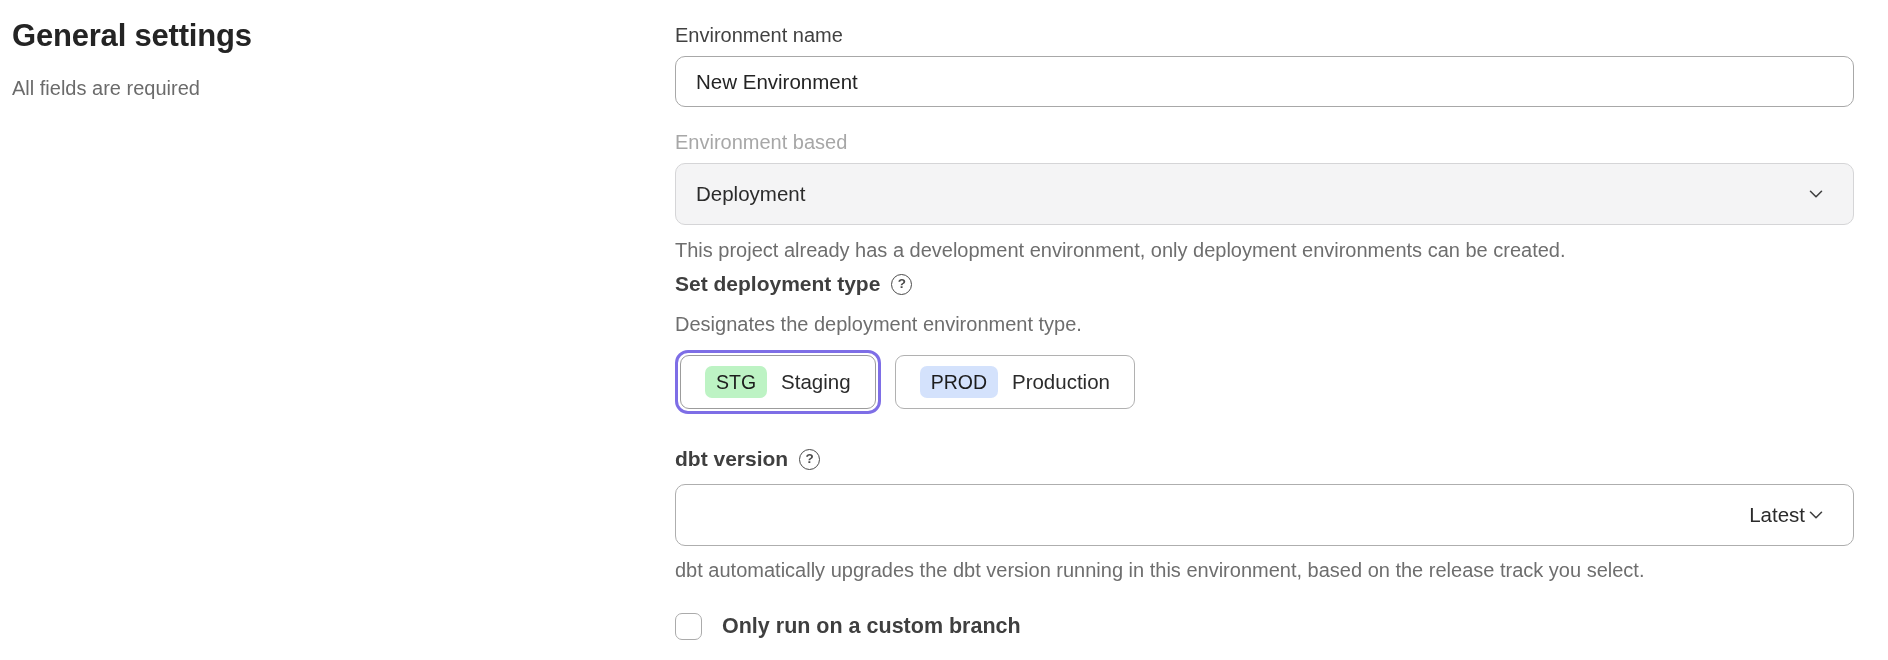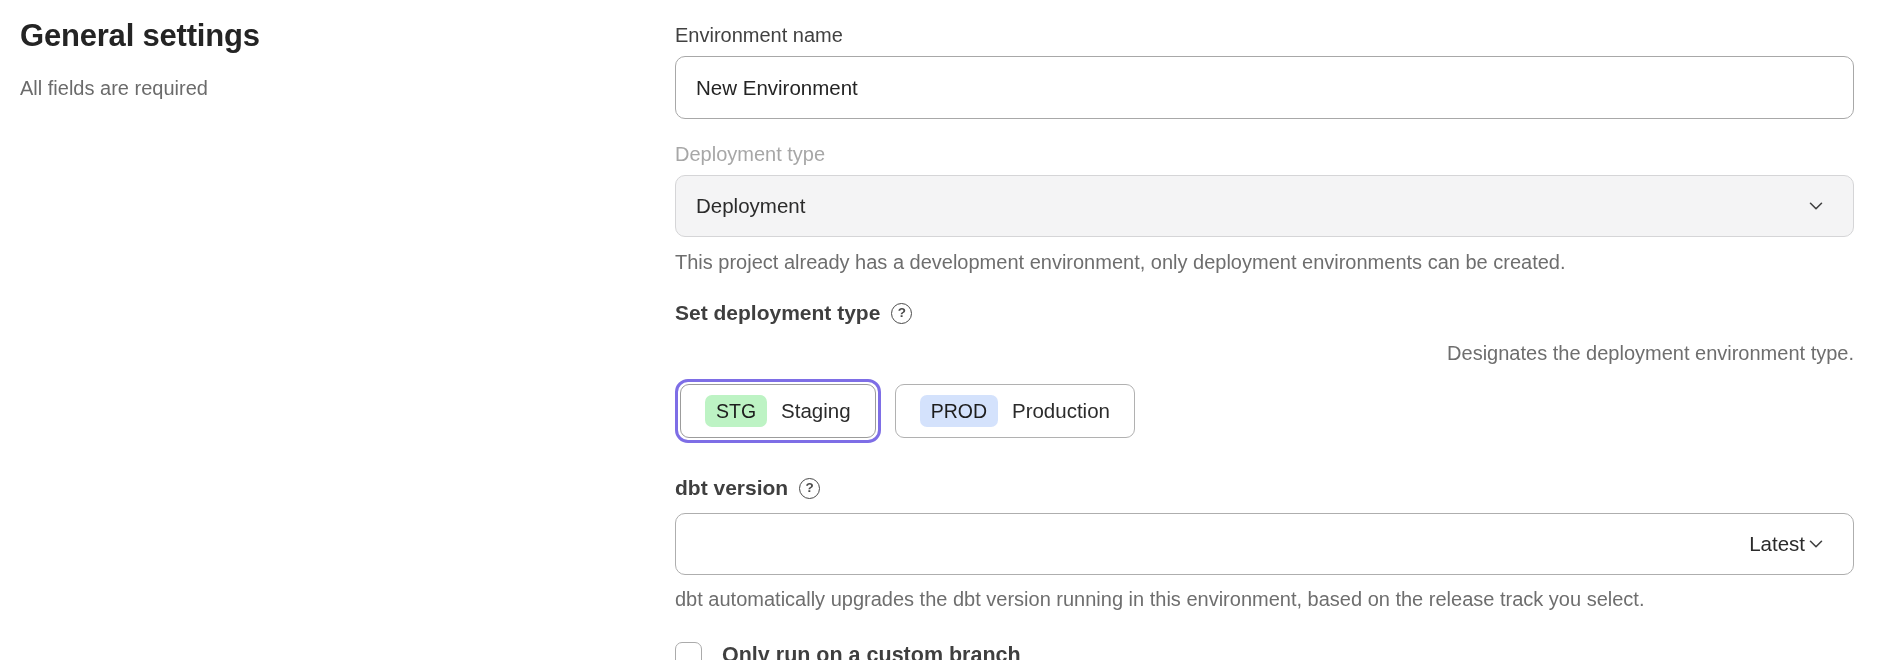--- a/index.html
+++ b/index.html
@@ -3,65 +3,65 @@
 <meta charset="utf-8">
 <style>
   * { box-sizing: border-box; }
   html, body {
     margin: 0; padding: 0;
     width: 1888px; height: 660px;
     background: #ffffff;
     font-family: "Liberation Sans", sans-serif;
     overflow: hidden;
   }
-  .page-intro { position: absolute; left: 20px; top: 18px; width: 560px; }
+  .page-intro { position: absolute; left: 12px; top: 18px; width: 560px; }
   .page-title {
     margin: 0; font-size: 31px; font-weight: 700; color: #242424; letter-spacing: -0.2px;
   }
   .page-subtitle { margin: 23px 0 0 0; font-size: 20px; color: #6b6b6b; }
 
   .form-col { position: absolute; left: 675px; top: 0; width: 1179px; }
 
   .field-label {
     display: block; margin: 24px 0 9px 0;
     font-size: 20px; font-weight: 500; color: #414141;
   }
   .field-label.disabled { color: #a7a7a7; }
 
   .text-input {
-    width: 100%; height: 63px;
+    width: 100%; height: 51px;
     border: 1px solid #a8a8a8; border-radius: 10px;
     padding: 0 20px; font-size: 20.5px; color: #242424;
     font-family: "Liberation Sans", sans-serif; background: #fff; outline: none;
   }
 
   .select-box {
     width: 100%; height: 62px;
     border-radius: 10px;
     display: flex; align-items: center; justify-content: space-between;
     padding: 0 26px 0 20px; font-size: 20.5px; color: #2b2b2b;
   }
   .select-box.enabled { background: #ffffff; border: 1px solid #aeaeae; cursor: pointer; justify-content: flex-end; }
   .select-box.disabled { background: #f4f4f5; border: 1px solid #d5d5d7; }
   .chevron { width: 22px; height: 22px; flex: 0 0 auto; }
 
   .helper-text { margin: 14px 0 0 0; font-size: 20px; color: #6e6e6e; }
 
   .section-head {
     display: flex; align-items: center; gap: 11px;
-    margin-top: 27px;
+    margin-top: 10px;
     font-size: 21px; font-weight: 700; color: #3f3f3f;
   }
   .help-icon {
     width: 21px; height: 21px; border: 1.6px solid #4a4a4a; border-radius: 50%;
     display: inline-flex; align-items: center; justify-content: center;
     font-size: 13.5px; font-weight: 700; color: #4a4a4a; cursor: pointer;
     line-height: 1;
   }
-  .section-desc { margin: 17px 0 0 0; font-size: 20px; color: #6e6e6e; text-align: right; }
+  .section-desc { margin: 17px 0 0 0; font-size: 20px; color: #6e6e6e; }
 
   .seg-row { display: flex; align-items: center; margin-top: 14px; gap: 14px; }
   .seg-btn {
     height: 54px; background: #ffffff;
     border: 1px solid #b1b1b1; border-radius: 9px;
     display: inline-flex; align-items: center; gap: 14px;
     padding: 0 24px; font-size: 20.5px; color: #2b2b2b; font-weight: 500;
     cursor: pointer; font-family: "Liberation Sans", sans-serif;
   }
   .seg-btn.plain { padding: 0 29px; }
@@ -93,21 +93,21 @@
 <div class="page-intro">
   <h1 class="page-title">General settings</h1>
   <p class="page-subtitle">All fields are required</p>
 </div>
 
 <div class="form-col">
 
   <label class="field-label">Environment name</label>
   <input class="text-input" type="text" value="New Environment" style="">
 
-  <label class="field-label disabled">Deployment type</label>
+  <label class="field-label disabled">Environment based</label>
   <div class="select-box disabled">
     <span>Deployment</span>
     <svg class="chevron" viewBox="0 0 24 24" fill="none">
       <polyline points="6,9 12,15 18,9" stroke="#3f3f3f" stroke-width="1.7" stroke-linecap="round" stroke-linejoin="round"></polyline>
     </svg>
   </div>
   <p class="helper-text">This project already has a development environment, only deployment environments can be created.</p>
 
   <div class="section-head">
     <span>Set deployment type</span>

